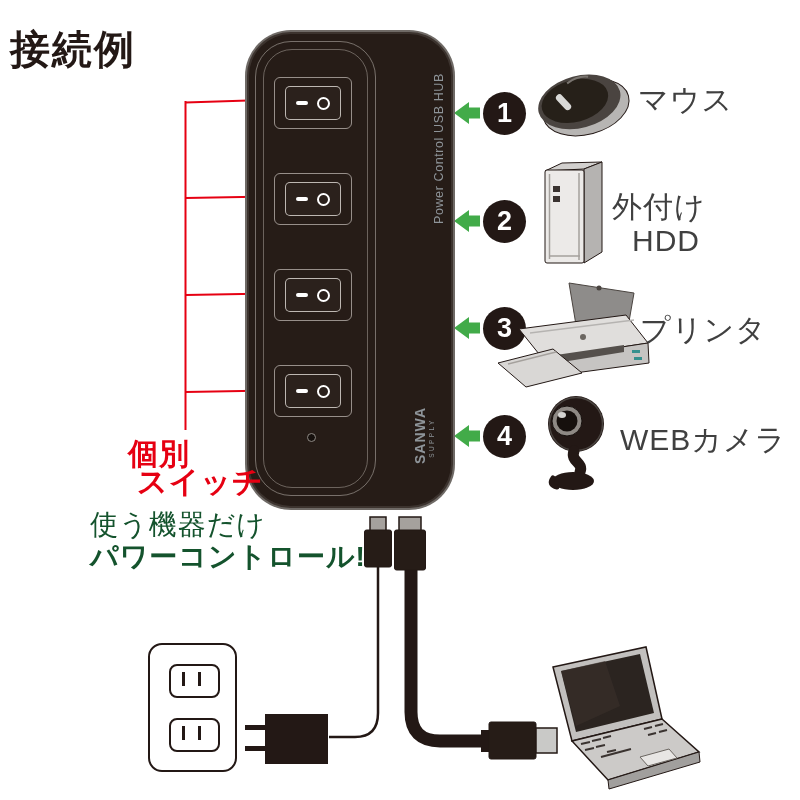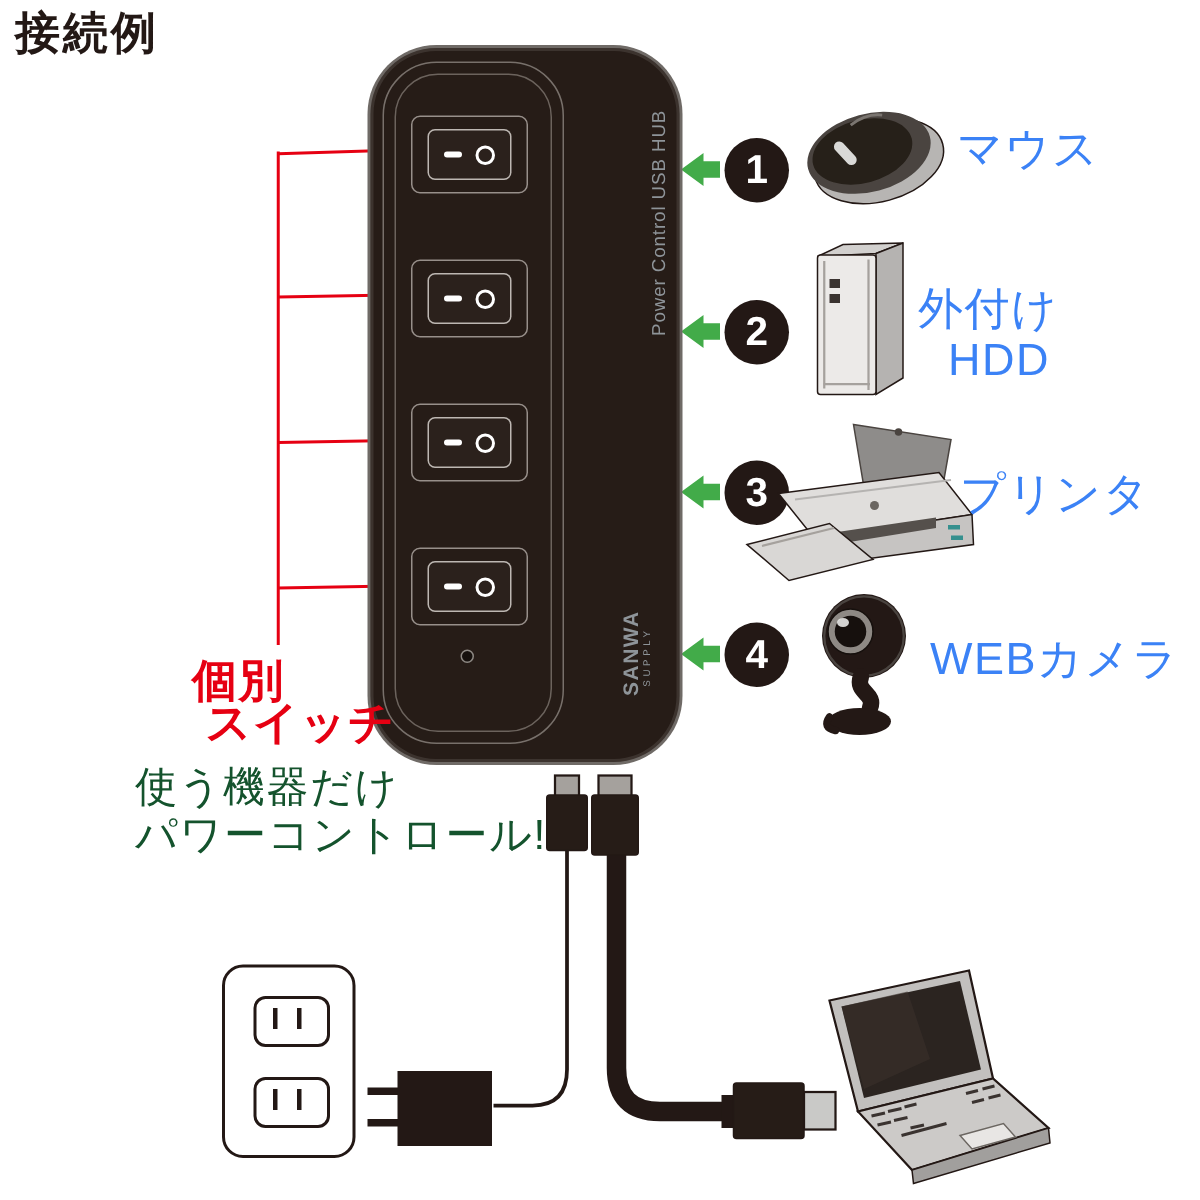--- a/index.html
+++ b/index.html
@@ -2,21 +2,21 @@
 <html><head>
 <meta charset="utf-8">
 <style>
   html,body{margin:0;padding:0;background:#ffffff;}
   #canvas{
     position:relative;width:800px;height:800px;background:#ffffff;overflow:hidden;
     font-family:"Liberation Sans","DejaVu Sans",sans-serif;color:#231815;
   }
   .abs{position:absolute;}
   
-  .heading{left:10px;top:2px;font-size:30px;font-weight:600;letter-spacing:2px;}
+  .heading{left:10px;top:22px;font-size:40px;font-weight:600;letter-spacing:2px;}
   
   .hub{
     left:247px;top:32px;width:206px;height:476px;background:#261c17;
     border-radius:44px;box-shadow:0 0 0 2px #6f6a66, inset 0 0 0 2px rgba(255,255,255,0.10);
   }
   .panel-outer{left:8px;top:9px;width:119px;height:453px;border:1.5px solid rgba(165,158,152,0.65);border-radius:36px;}
   .panel-inner{left:16px;top:17px;width:103px;height:437px;border:1.5px solid rgba(165,158,152,0.55);border-radius:29px;}
   .switch-frame{
     left:27px;width:76px;height:50px;border:1.5px solid rgba(180,173,167,0.8);
     border-radius:6px;display:flex;align-items:center;justify-content:center;
@@ -35,21 +35,21 @@
   .brand-block{left:158px;top:388px;width:52px;height:36px;transform:rotate(-90deg);text-align:center;color:#8e9499;}
   .brand-main{font-size:14px;font-weight:bold;letter-spacing:1px;line-height:15px;}
   .brand-sub{font-size:6.5px;letter-spacing:2.4px;line-height:8px;}
   .led{left:60px;top:401px;width:7px;height:7px;border:1.5px solid #8e8984;border-radius:50%;background:#16100d;}
   
   .num-badge{
     left:483px;width:43px;height:43px;border-radius:50%;background:#231815;color:#ffffff;
     font-size:27px;font-weight:bold;line-height:43px;text-align:center;
   }
   
-  .dev-label{font-size:30px;line-height:34px;letter-spacing:1px;color:#3b82f6;}
+  .dev-label{font-size:30px;line-height:34px;letter-spacing:1px;color:#404040;}
   
   .red-callout{color:#e60012;font-weight:800;font-size:30px;letter-spacing:1px;}
   .note-callout{color:#14532d;font-size:28px;font-weight:500;letter-spacing:1px;}
   
   .outlet{left:148px;top:643px;width:85px;height:125px;background:#ffffff;border:2.5px solid #231815;border-radius:14px;}
   .socket{left:19px;width:47px;height:30px;border:2.5px solid #231815;border-radius:8px;}
   .slot{top:5.5px;width:3px;height:14px;background:#231815;}
   
   .adapter{left:265px;top:714px;width:63px;height:50px;background:#231815;}
   .prong{left:245px;width:21px;height:5px;background:#231815;}
@@ -192,21 +192,21 @@
 
   <div class="abs dev-label" style="left:638px;top:83px;">マウス</div>
   <div class="abs dev-label" style="left:612px;top:190px;">外付け</div>
   <div class="abs dev-label" style="left:632px;top:224px;">HDD</div>
   <div class="abs dev-label" style="left:620px;top:423px;">WEBカメラ</div>
   <div class="abs dev-label" style="left:640px;top:313px;">プリンタ</div>
 
   <div class="abs red-callout" style="left:128px;top:434px;">個別</div>
   <div class="abs red-callout" style="left:137px;top:462px;">スイッチ</div>
   <div class="abs note-callout" style="left:90px;top:506px;">使う機器だけ</div>
-  <div class="abs note-callout" style="left:90px;top:538px;">パワーコントロール!</div>
+  <div class="abs note-callout" style="left:90px;top:538px;font-weight:bold;">パワーコントロール!</div>
 
   <div class="abs outlet">
     <div class="abs socket" style="top:19px;">
       <div class="abs slot" style="left:11px;"></div>
       <div class="abs slot" style="left:27px;"></div>
     </div>
     <div class="abs socket" style="top:73px;">
       <div class="abs slot" style="left:11px;"></div>
       <div class="abs slot" style="left:27px;"></div>
     </div>

